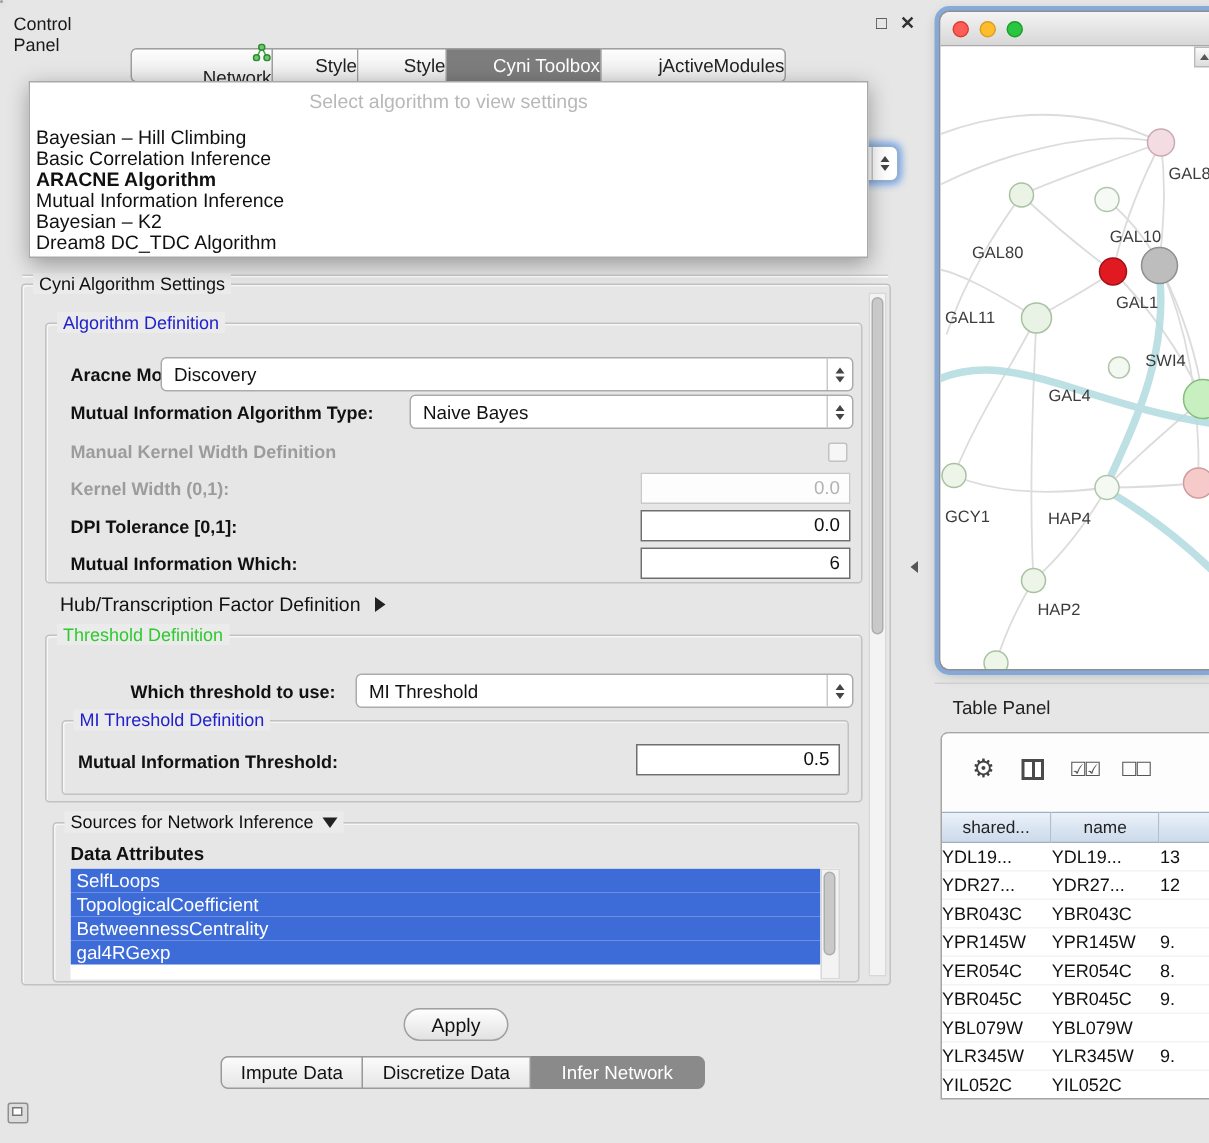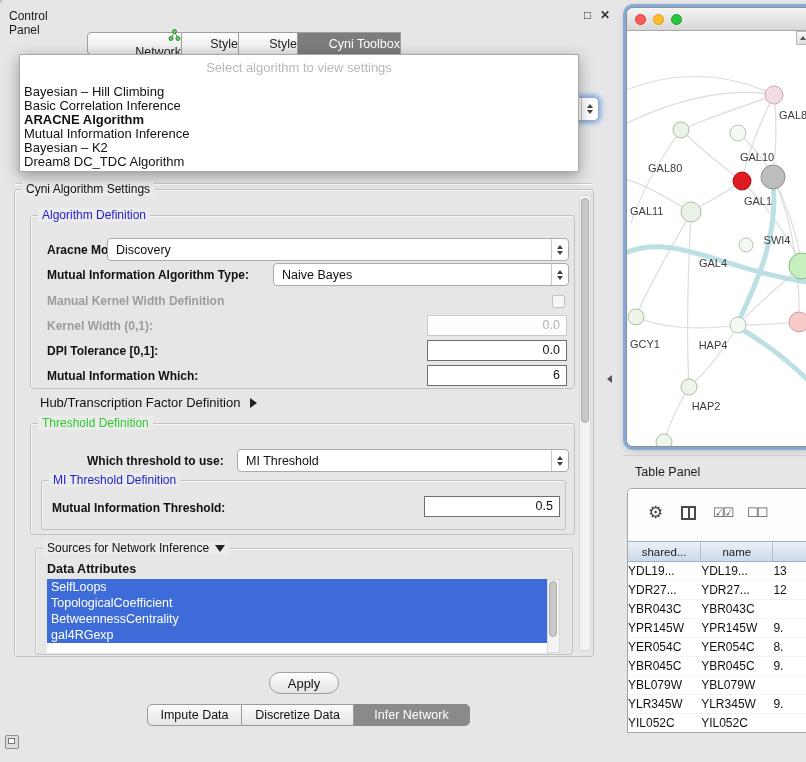--- a/index.html
+++ b/index.html
@@ -116,20 +116,21 @@
             <circle cx="3" cy="9.5" r="2" fill="#6fc76f" stroke="#2e8b2e"></circle>
             <circle cx="6.5" cy="2.5" r="2" fill="#6fc76f" stroke="#2e8b2e"></circle>
             <circle cx="10" cy="9.5" r="2" fill="#6fc76f" stroke="#2e8b2e"></circle>
           </svg>
         </span>
         <span>Network</span>
       </div>
       <div class="tab" style="width:57px;">Style</div>
       <div class="tab" style="width:59px;">Style</div>
       <div class="tab active" style="width:103px;">Cyni Toolbox</div>
+      <div class="tab last" style="width:123px;">jActiveModules</div>
     </div>
 
     <div class="abs" style="left:556px;top:96px;width:42px;height:24px;background:#fff;border:1px solid #9ab0c8;border-radius:5px;box-shadow:0 0 5px 2px rgba(110,160,230,.9);z-index:5;display:flex;justify-content:flex-end;align-items:center;">
       <span class="car" style="display:flex;flex-direction:column;align-items:center;gap:2px;width:17px;border-left:1px solid #c9c9c9;height:100%;justify-content:center;">
           <i class="tri-up"></i>
           <i class="tri-dn"></i>
         </span>
     </div>
 
     <div class="abs" style="left:14px;top:182px;width:577px;height:2px;border-top:1px solid #c9c9c9;border-bottom:1px solid #fbfbfb;"></div>

